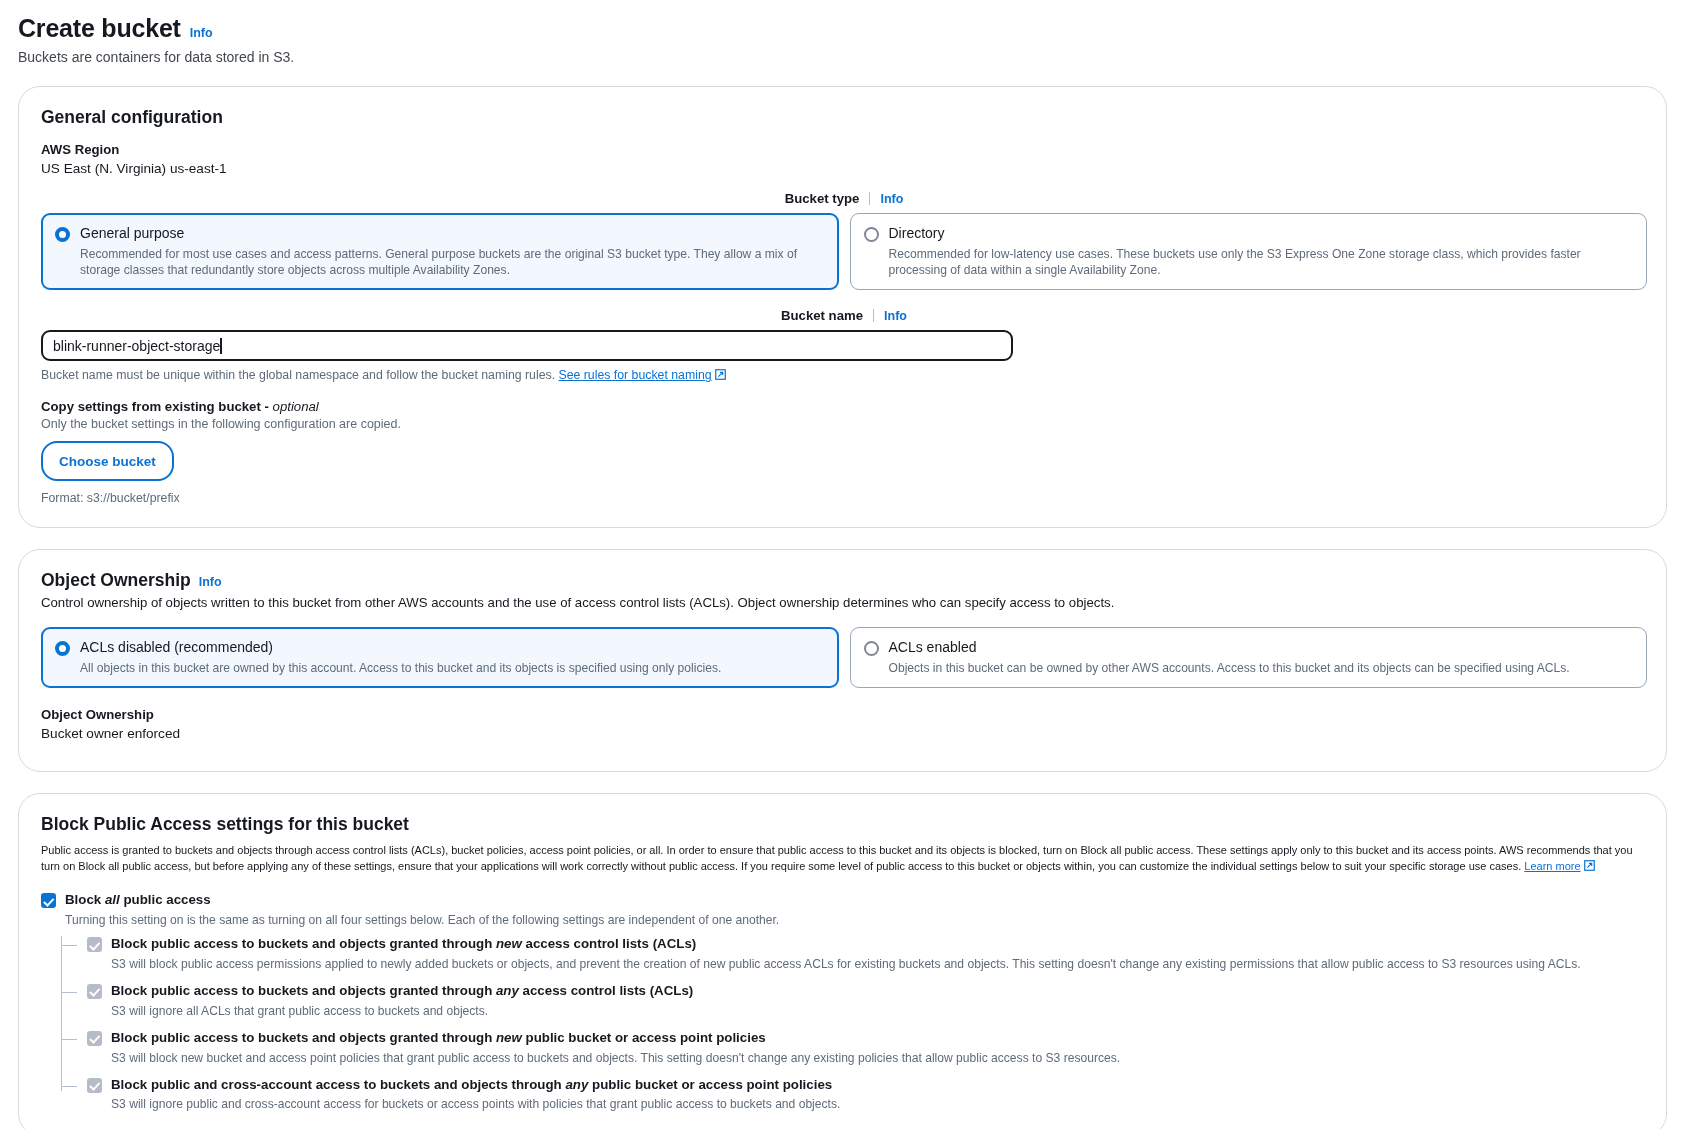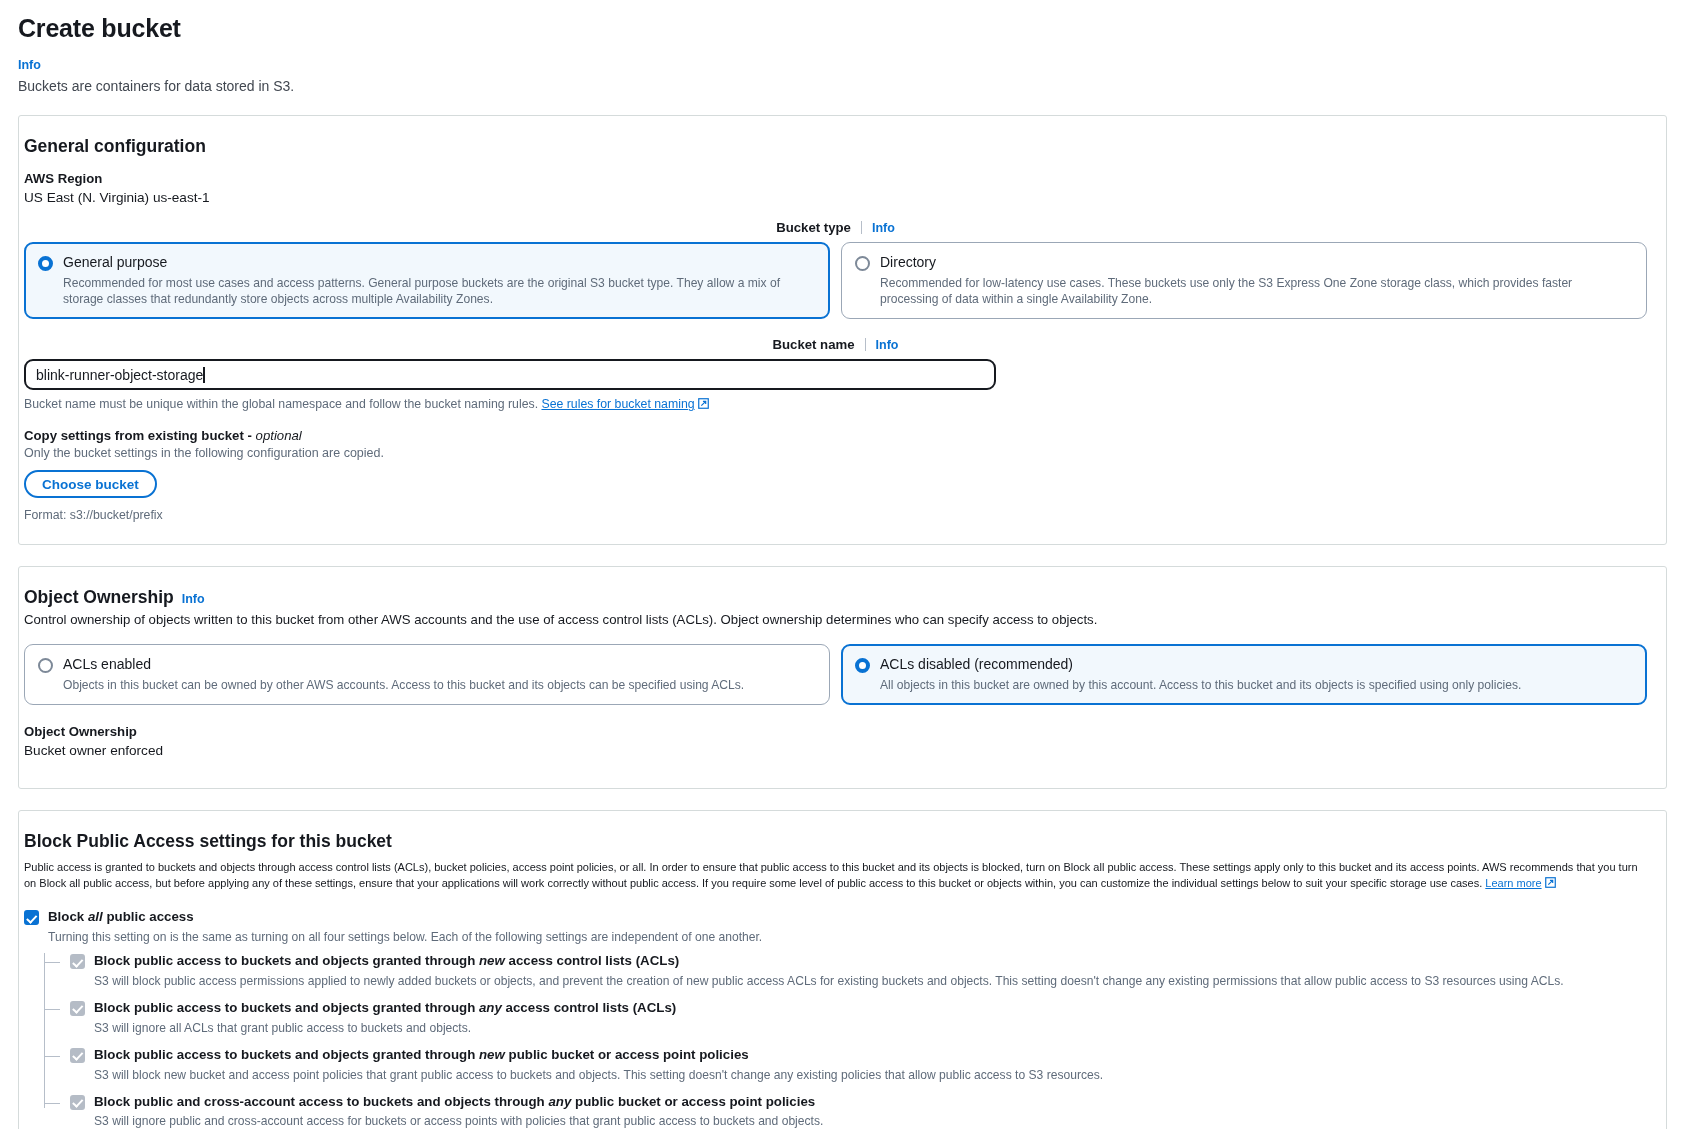--- a/index.html
+++ b/index.html
@@ -19,22 +19,21 @@
     box-sizing: border-box;
     width: 1685px;
   }
   
   .page-header {
     margin: 0 0 4px 0;
   }
   .page-title-row {
     display: flex;
     align-items: baseline;
-    gap: 15px;
-    flex-direction: column;
+    gap: 9px;
   }
   .page-title {
     font-size: 25px;
     font-weight: bold;
     letter-spacing: -0.2px;
     color: #16191f;
   }
   .info-link {
     font-size: 12.5px;
     font-weight: bold;
@@ -43,24 +42,24 @@
     cursor: pointer;
   }
   .page-subtitle {
     font-size: 14px;
     color: #414750;
     margin-top: 6px;
   }
   
   .panel {
     border: 1px solid #d5dbdb;
-    border-radius: 3px;
+    border-radius: 22px;
     background: #ffffff;
     margin-top: 21px;
-    padding: 20px 19px 22px 5px;
+    padding: 20px 19px 22px 22px;
     box-sizing: border-box;
   }
   .panel-title {
     font-size: 17.5px;
     font-weight: bold;
     color: #16191f;
     margin: 0 0 14px 0;
   }
   .panel-title-row {
     display: flex;
@@ -192,21 +191,21 @@
   .sub-hint {
     font-size: 12.5px;
     color: #5f6b7a;
     margin-top: 3px;
     margin-bottom: 10px;
   }
   .btn-normal {
     display: inline-flex;
     align-items: center;
     justify-content: center;
-    height: 28px;
+    height: 40px;
     padding: 0 16px;
     border: 2px solid #0972d3;
     border-radius: 16px;
     color: #0972d3;
     font-size: 13.5px;
     font-weight: bold;
     background: #ffffff;
     cursor: pointer;
     box-sizing: border-box;
   }
@@ -370,32 +369,32 @@
   </div>
 
   <div class="panel">
     <div class="panel-title-row">
       <span class="panel-title" style="margin-bottom:0">Object Ownership</span>
       <a class="info-link">Info</a>
     </div>
     <div class="panel-desc">Control ownership of objects written to this bucket from other AWS accounts and the use of access control lists (ACLs). Object ownership determines who can specify access to objects.</div>
 
     <div class="radio-row">
+      <div class="radio-card selected">
+        <span class="radio-mark on"></span>
+        <span class="radio-body">
+          <div class="radio-title">ACLs disabled (recommended)</div>
+          <div class="radio-desc">All objects in this bucket are owned by this account. Access to this bucket and its objects is specified using only policies.</div>
+        </span>
+      </div>
       <div class="radio-card">
         <span class="radio-mark"></span>
         <span class="radio-body">
           <div class="radio-title">ACLs enabled</div>
           <div class="radio-desc">Objects in this bucket can be owned by other AWS accounts. Access to this bucket and its objects can be specified using ACLs.</div>
-        </span>
-      </div>
-      <div class="radio-card selected">
-        <span class="radio-mark on"></span>
-        <span class="radio-body">
-          <div class="radio-title">ACLs disabled (recommended)</div>
-          <div class="radio-desc">All objects in this bucket are owned by this account. Access to this bucket and its objects is specified using only policies.</div>
         </span>
       </div>
     </div>
 
     <div class="field-label" style="margin-top:19px">Object Ownership</div>
     <div class="field-value" style="margin-bottom:8px">Bucket owner enforced</div>
   </div>
 
   <div class="panel">
     <div class="panel-title" style="margin-bottom:8px">Block Public Access settings for this bucket</div>

